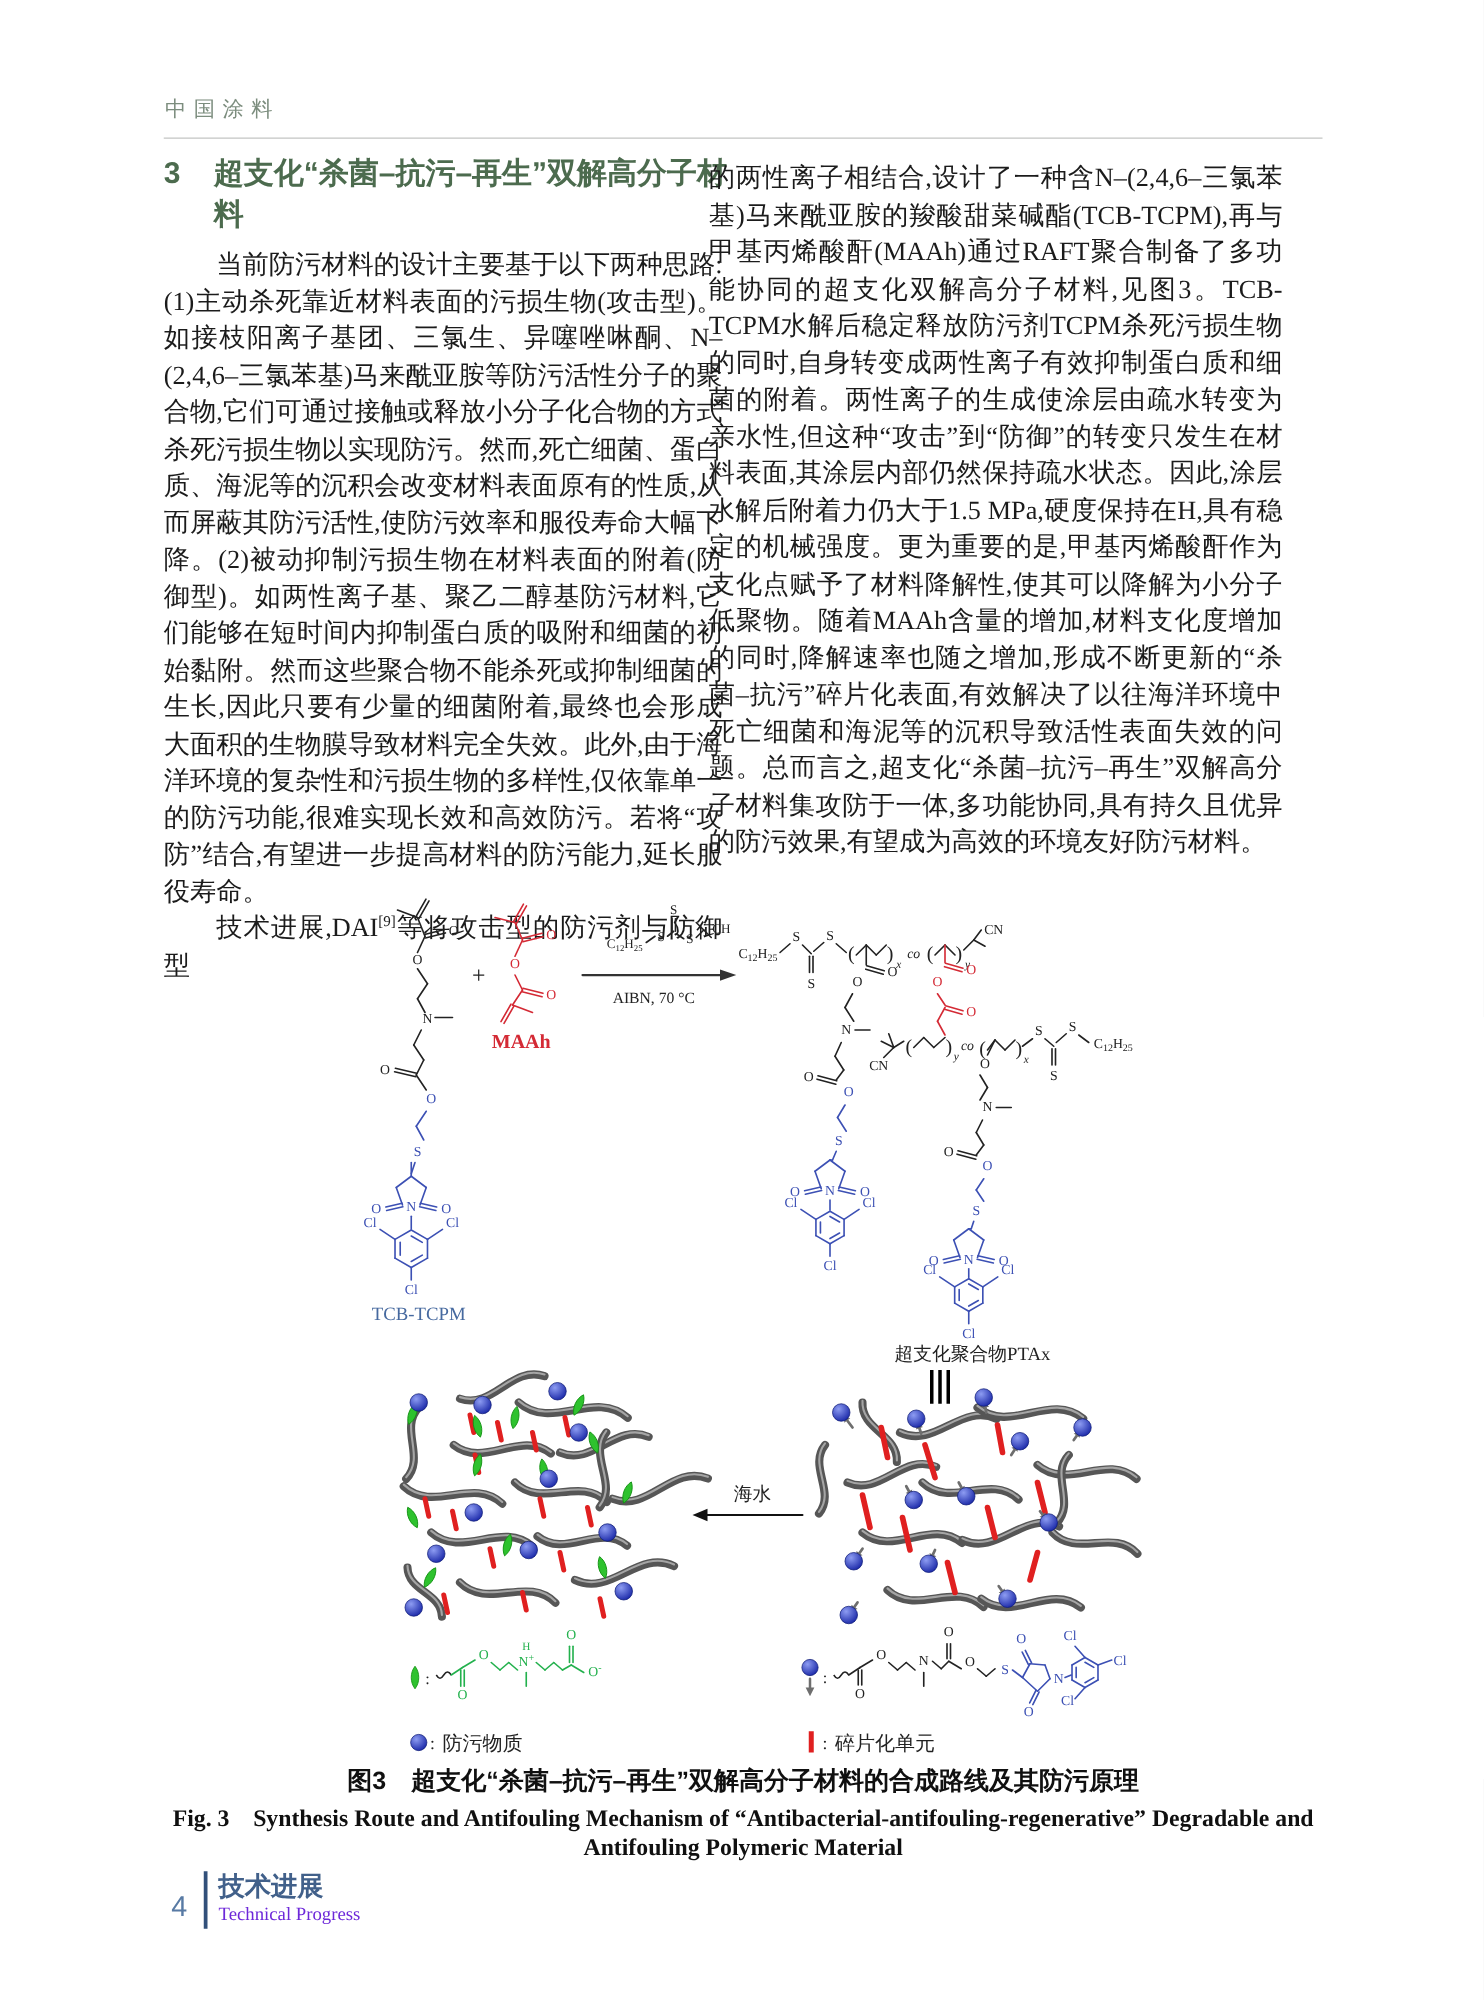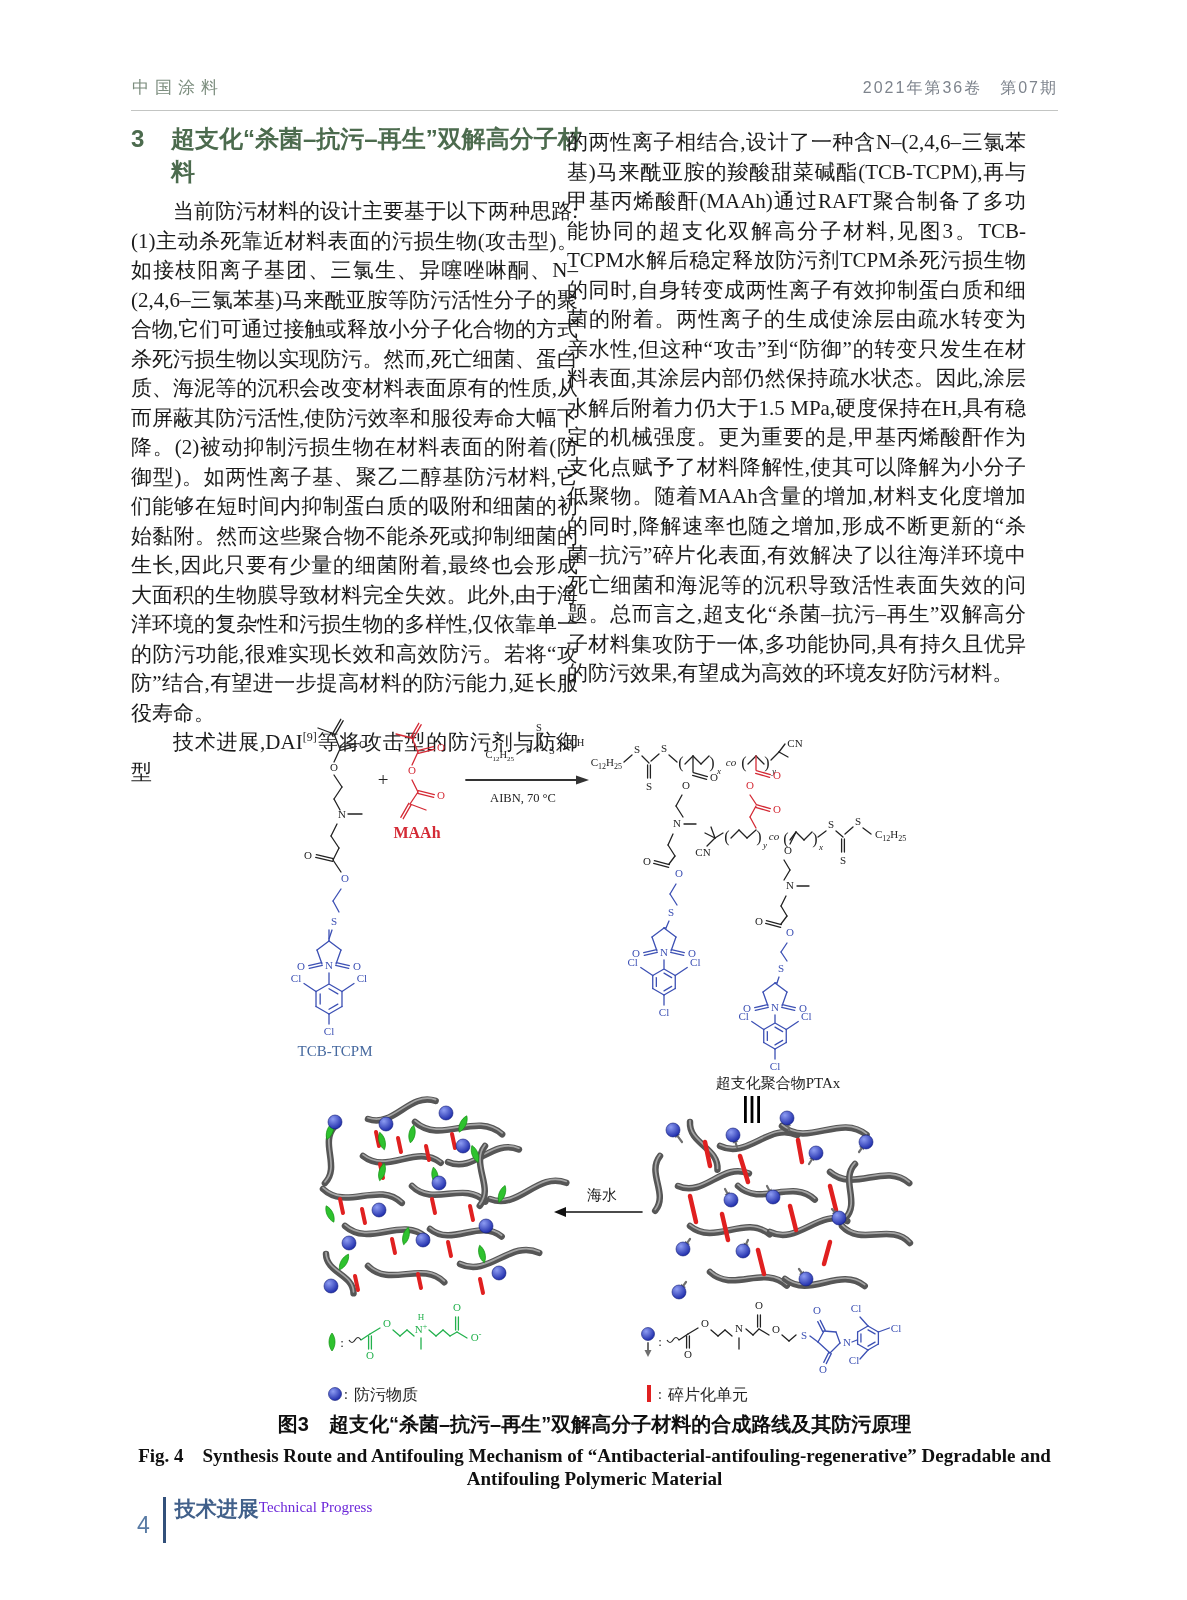--- a/index.html
+++ b/index.html
@@ -28,31 +28,30 @@
   .fig-wrap{position:absolute;left:130px;top:694px;width:930px;height:716px;}
   
   .caption{position:absolute;left:131px;top:1411px;width:927px;text-align:center;color:#101010;}
   .cap-zh{font-family:"Liberation Sans","DejaVu Sans",sans-serif;font-weight:bold;font-size:20px;margin:0 0 6px 0;}
   .cap-en{font-family:"Liberation Serif","DejaVu Serif",serif;font-weight:bold;font-size:19px;line-height:23px;margin:0;}
   
   .footer{position:absolute;left:137px;top:1497px;display:flex;align-items:stretch;height:46px;}
   .pagenum{font-family:"Liberation Sans","DejaVu Sans",sans-serif;font-size:23px;color:#587aa4;
            align-self:center;margin-right:13px;padding-top:10px;}
   .foot-bar{width:3px;background:#32507a;margin-right:9px;}
-  .foot-col{display:flex;flex-direction:row;justify-content:center;}
+  .foot-col{display:flex;flex-direction:column;justify-content:center;}
   .foot-zh{font-family:"Liberation Sans","DejaVu Sans",sans-serif;font-weight:bold;font-size:21px;color:#41608a;line-height:24px;}
   .foot-en{font-family:"Liberation Serif","DejaVu Serif",serif;font-size:15px;color:#6d28d9;line-height:20px;}
 </style>
 </head>
 <body>
 
 <div class="page">
 
   <div class="journal">中国涂料</div>
-  <div class="issue">2021年第36卷　第07期</div>
   <div class="header-rule"></div>
 
   <div class="sec-head">
     <div class="sec-num">3</div>
     <div class="sec-title">超支化“杀菌–抗污–再生”双解高分子材料</div>
   </div>
 
   <div class="col col-left">
     <p class="para indent">当前防污材料的设计主要基于以下两种思路:(1)主动杀死靠近材料表面的污损生物(攻击型)。如接枝阳离子基团、三氯生、异噻唑啉酮、N–(2,4,6–三氯苯基)马来酰亚胺等防污活性分子的聚合物,它们可通过接触或释放小分子化合物的方式杀死污损生物以实现防污。然而,死亡细菌、蛋白质、海泥等的沉积会改变材料表面原有的性质,从而屏蔽其防污活性,使防污效率和服役寿命大幅下降。(2)被动抑制污损生物在材料表面的附着(防御型)。如两性离子基、聚乙二醇基防污材料,它们能够在短时间内抑制蛋白质的吸附和细菌的初始黏附。然而这些聚合物不能杀死或抑制细菌的生长,因此只要有少量的细菌附着,最终也会形成大面积的生物膜导致材料完全失效。此外,由于海洋环境的复杂性和污损生物的多样性,仅依靠单一的防污功能,很难实现长效和高效防污。若将“攻防”结合,有望进一步提高材料的防污能力,延长服役寿命。</p>
     <p class="para indent"><span>技术进展,DAI</span><sup>[9]</sup><span>等将攻击型的防污剂与防御型</span></p>
@@ -570,21 +569,21 @@
         <g>
           <rect x="517" y="691" width="4" height="17" fill="#e02020"></rect>
           <text x="530" y="705" fill="#222" font-size="14" text-anchor="middle" font-family="&quot;Liberation Serif&quot;,&quot;DejaVu Serif&quot;,serif" font-style="normal" font-weight="normal">:</text>
           <text x="538" y="706" fill="#222" font-size="16" text-anchor="start" font-family="&quot;Liberation Serif&quot;,&quot;DejaVu Serif&quot;,serif" font-style="normal" font-weight="normal">碎片化单元</text>
         </g>
       </svg>
   </div>
 
   <div class="caption">
     <p class="cap-zh">图3　超支化“杀菌–抗污–再生”双解高分子材料的合成路线及其防污原理</p>
-    <p class="cap-en">Fig. 4　Synthesis Route and Antifouling Mechanism of “Antibacterial-antifouling-regenerative” Degradable and</p>
+    <p class="cap-en">Fig. 3　Synthesis Route and Antifouling Mechanism of “Antibacterial-antifouling-regenerative” Degradable and</p>
     <p class="cap-en">Antifouling Polymeric Material</p>
   </div>
 
   <div class="footer">
     <div class="pagenum">4</div>
     <div class="foot-bar"></div>
     <div class="foot-col">
       <div class="foot-zh">技术进展</div>
       <div class="foot-en">Technical Progress</div>
     </div>

